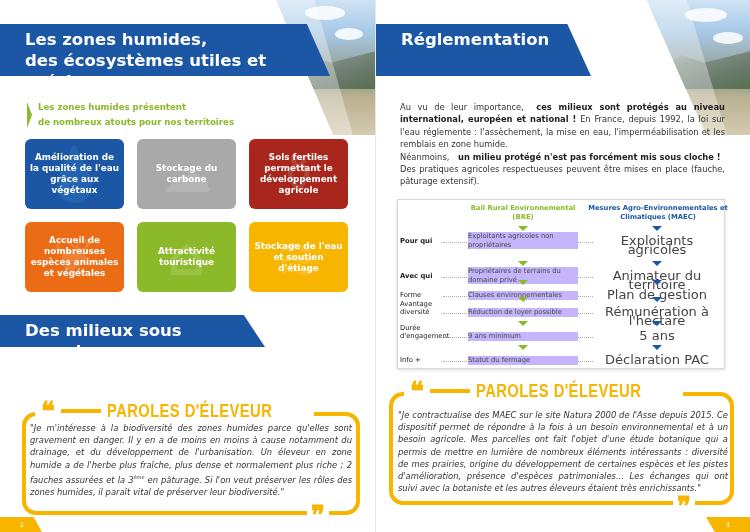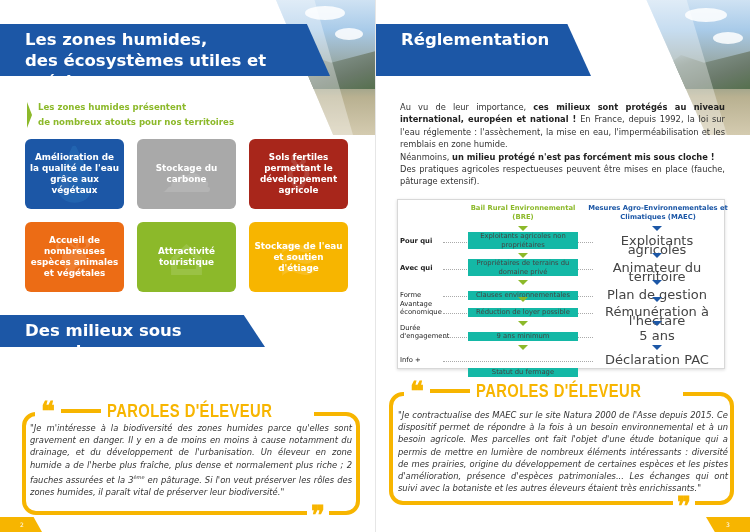--- a/index.html
+++ b/index.html
@@ -53,30 +53,30 @@
   .qtext.t1 { left: 30px; top: 422px; width: 322px; }
   .qtext.t2 { left: 398px; top: 409px; width: 330px; }
   .qtext sup { font-size: 5px; }
 
   .pnum { position: absolute; top: 517px; height: 15px; background: #f7b500; color: #fff; font-size: 6px; display: flex; align-items: center; }
   .pnum.p1 { left: 0; width: 42px; clip-path: polygon(0 0, 80% 0, 100% 100%, 0 100%); padding-left: 20px; }
   .pnum.p2 { right: 0; width: 44px; clip-path: polygon(0 0, 100% 0, 100% 100%, 20% 100%); padding-left: 20px; }
 
   
   .intro { position: absolute; left: 400px; top: 101px; width: 325px; font-size: 8.3px; line-height: 12.4px; color: #333; text-align: justify; }
-  .intro b { color: #222; }
+  .intro b { color: #222; margin-left: 6px; }
 
   .table-box { position: absolute; left: 397px; top: 199px; width: 328px; height: 170px; border: 1px solid #d8d8d8; box-shadow: 0 1px 3px rgba(0,0,0,0.15); }
   .col-head { position: absolute; font-size: 6.8px; font-weight: bold; text-align: center; line-height: 9px; }
   .col-head.bre { left: 70px; top: 4px; width: 110px; color: #8cb92a; }
   .col-head.maec { left: 190px; top: 4px; width: 140px; color: #1c57a6; }
   .row { position: absolute; left: 0; width: 328px; height: 20px; }
   .row .lbl { position: absolute; left: 2px; font-size: 6.8px; line-height: 8px; color: #222; font-weight: normal; }
   .row .lbl.bold { font-weight: bold; }
-  .row .c1 { position: absolute; left: 70px; width: 110px; text-align: center; font-size: 6.8px; line-height: 8.5px; color: #444; background: #14b8a6; }
+  .row .c1 { position: absolute; left: 70px; width: 110px; font-size: 6.8px; line-height: 8.5px; color: #444; background: #c4b5fd; }
   .row .c2 { position: absolute; left: 195px; width: 128px; text-align: center; font-size: 13px; line-height: 8.5px; color: #444; background: #fff; }
   .dots { position: absolute; height: 0; border-top: 1px dotted #aaa; }
   .arrow { position: absolute; width: 0; height: 0; border-left: 5px solid transparent; border-right: 5px solid transparent; border-top: 5px solid #8cb92a; }
   .arrow.blue { border-top-color: #1c57a6; }
 </style>
 </head>
 <body>
 
 <div class="page left">
   <div class="photo">
@@ -164,56 +164,56 @@
   <div class="col-head bre">Bail Rural Environnemental (BRE)</div>
   <div id="rows">
       <div class="row" style="top: 33px;">
         <div class="dots" style="left: 45px; width: 270px; top: 9px;"></div>
         <div class="lbl bold" style="top: 4px; width: 60px;">Pour qui</div>
         <div class="c1" style="top: -1px;">Exploitants agricoles non propriétaires</div>
         <div class="c2" style="top: 4px;">Exploitants agricoles</div>
         <div class="arrow" style="left: 120px; top: -7px;"></div>
         <div class="arrow blue" style="left: 254px; top: -7px;"></div>
       </div>
-      <div class="row" style="top: 60px;">
+      <div class="row" style="top: 68px;">
         <div class="dots" style="left: 45px; width: 270px; top: 9px;"></div>
         <div class="lbl bold" style="top: 4px; width: 60px;">Avec qui</div>
         <div class="c1" style="top: -1px;">Propriétaires de terrains du domaine privé</div>
         <div class="c2" style="top: 4px;">Animateur du territoire</div>
         <div class="arrow" style="left: 120px; top: -7px;"></div>
         <div class="arrow blue" style="left: 254px; top: -7px;"></div>
       </div>
       <div class="row" style="top: 87px;">
         <div class="dots" style="left: 45px; width: 270px; top: 9px;"></div>
         <div class="lbl" style="top: 4px; width: 60px;">Forme</div>
         <div class="c1" style="top: 4px;">Clauses environnementales</div>
         <div class="c2" style="top: 4px;">Plan de gestion</div>
         <div class="arrow" style="left: 120px; top: -7px;"></div>
         <div class="arrow blue" style="left: 254px; top: -7px;"></div>
       </div>
       <div class="row" style="top: 104px;">
         <div class="dots" style="left: 45px; width: 270px; top: 9px;"></div>
-        <div class="lbl" style="top: -4px; width: 60px;">Avantage économique</div>
+        <div class="lbl" style="top: -4px; width: 60px;">Avantage diversité</div>
         <div class="c1" style="top: 4px;">Réduction de loyer possible</div>
         <div class="c2" style="top: 4px;">Rémunération à l'hectare</div>
         <div class="arrow" style="left: 120px; top: -7px;"></div>
         <div class="arrow blue" style="left: 254px; top: -7px;"></div>
       </div>
       <div class="row" style="top: 128px;">
         <div class="dots" style="left: 45px; width: 270px; top: 9px;"></div>
         <div class="lbl" style="top: -4px; width: 60px;">Durée d'engagement</div>
         <div class="c1" style="top: 4px;">9 ans minimum</div>
         <div class="c2" style="top: 4px;">5 ans</div>
         <div class="arrow" style="left: 120px; top: -7px;"></div>
         <div class="arrow blue" style="left: 254px; top: -7px;"></div>
       </div>
       <div class="row" style="top: 152px;">
         <div class="dots" style="left: 45px; width: 270px; top: 9px;"></div>
         <div class="lbl" style="top: 4px; width: 60px;">Info +</div>
-        <div class="c1" style="top: 16px;">Statut du fermage</div>
+        <div class="c1" style="top: 4px;">Statut du fermage</div>
         <div class="c2" style="top: 4px;">Déclaration PAC</div>
         <div class="arrow" style="left: 120px; top: -7px;"></div>
         <div class="arrow blue" style="left: 254px; top: -7px;"></div>
       </div>
     </div>
 </div>
 
 <div class="quote-box q2" style="left:389px;"></div>
 <div class="qhead h2">
   <span class="qmarks">❝</span>

